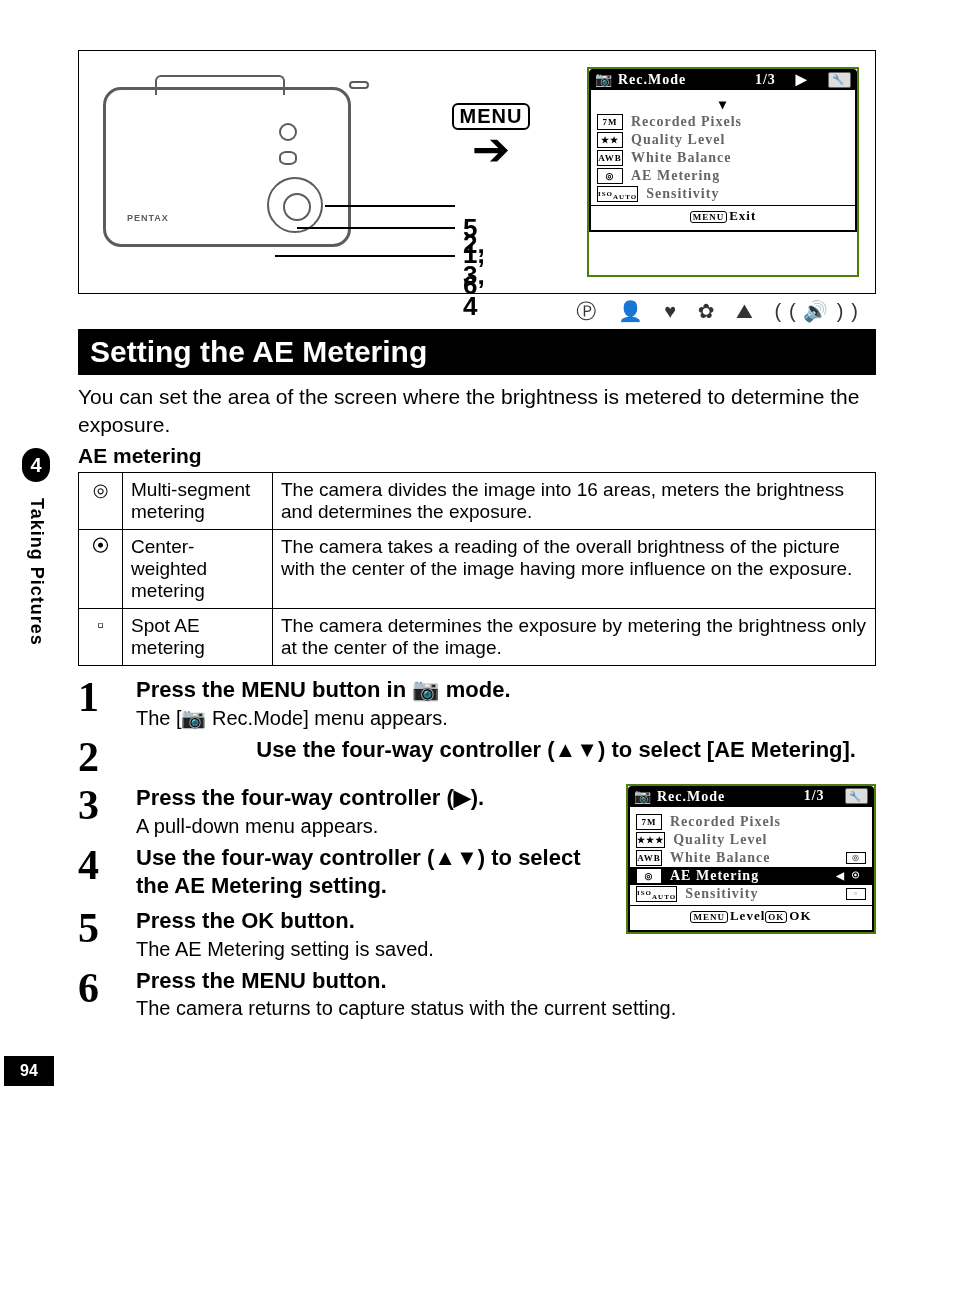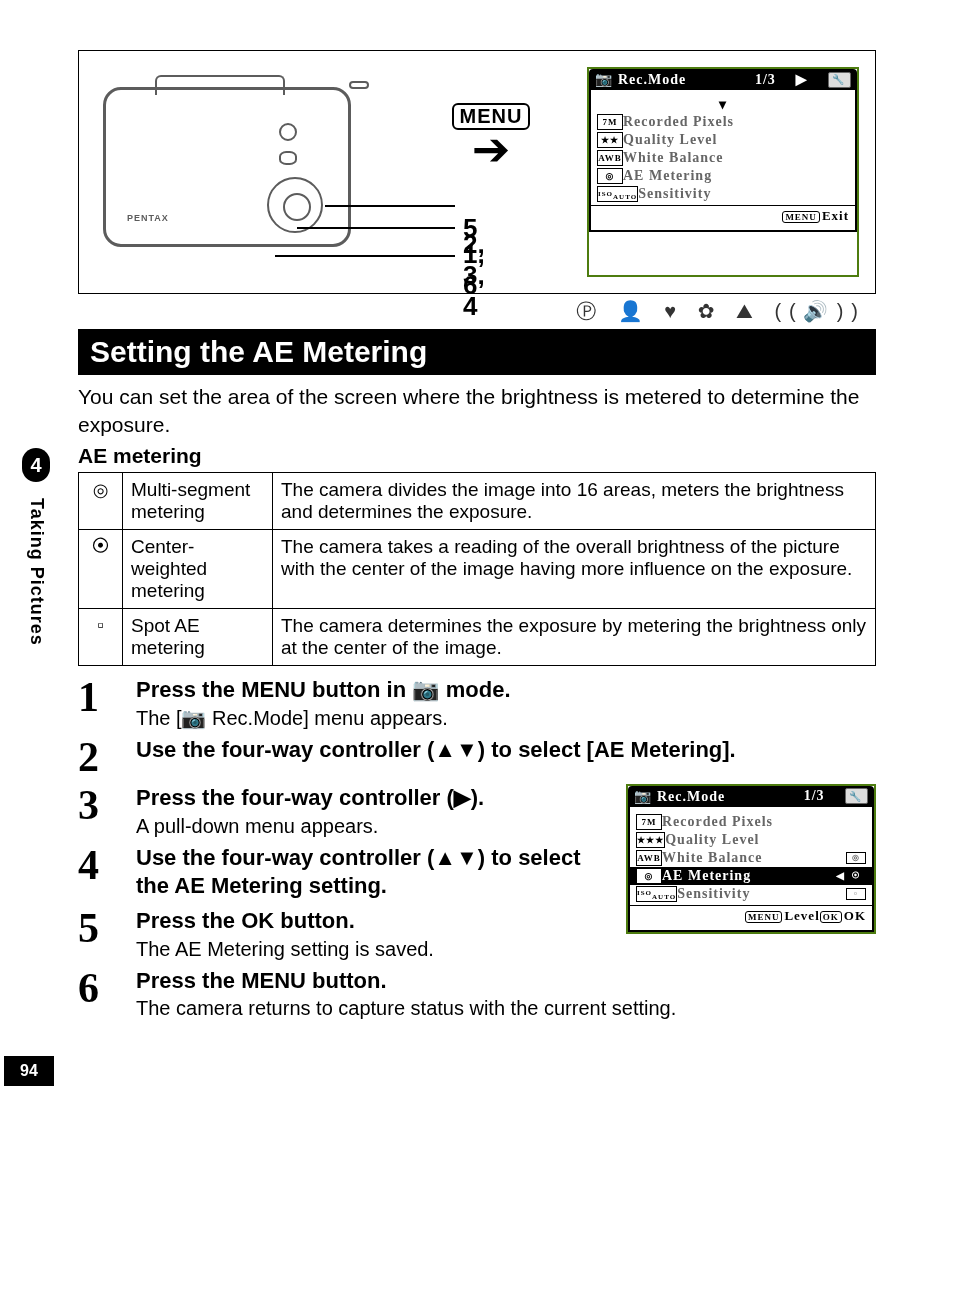--- a/index.html
+++ b/index.html
@@ -135,31 +135,31 @@
     border-radius:4px 4px 0 0;
     letter-spacing:1px;
   }
   .lcd-header .right { display:flex; align-items:center; gap:20px; }
   .cam-icon { font-size:14px; }
   .lcd-body {
     border:2px solid #000; border-top:none; padding:6px 0 6px 0;
     font-size:14px; color:#666; font-weight:bold;
     letter-spacing:1px;
   }
-  .lcd-body .row { display:flex; align-items:center; padding:1px 6px; }
+  .lcd-body .row { display:flex; align-items:center; gap:8px; padding:1px 6px; }
   .lcd-body .row.hl { color:#fff; background:#000; }
   .lcd-body .ico {
     border:1px solid #000; font-size:9px; min-width:26px; height:16px;
     display:inline-flex; align-items:center; justify-content:center;
     background:#fff; color:#000;
   }
   .lcd-foot {
     border-top:1px solid #000; margin-top:2px; padding:2px 6px 0;
     font-weight:bold; font-size:13px; color:#000;
-    display:flex; justify-content:flex-end;
+    display:flex; justify-content:center;
   }
   .lcd-foot .mb {
     border:1px solid #000; border-radius:3px; font-size:9px; padding:0 2px; margin-right:2px;
   }
   .tool-icon {
     border:1.5px solid #666; padding:1px 4px; font-size:10px; font-weight:bold;
     display:inline-flex; align-items:center; justify-content:center;
     min-width:18px; height:16px; background:#ddd; border-radius:2px;
   }
 
@@ -328,21 +328,21 @@
           <span>Press the </span><span>MENU</span><span> button in </span><span>📷</span><span> mode.</span>
         </div>
         <div class="desc">
           <span>The [</span><span>📷</span><span> Rec.Mode] menu appears.</span>
         </div>
       </div>
     </div>
 
     <div class="step">
       <div class="n">2</div>
-      <div class="body" style="max-width:720px;">
+      <div class="body" style="max-width:720px;text-align:right;">
         <div class="title">Use the four-way controller (▲▼) to select [AE Metering].</div>
       </div>
     </div>
 
     <div class="step">
       <div class="n">3</div>
       <div class="body" style="max-width:470px;">
         <div class="title">Press the four-way controller (▶).</div>
         <div class="desc">A pull-down menu appears.</div>
       </div>

